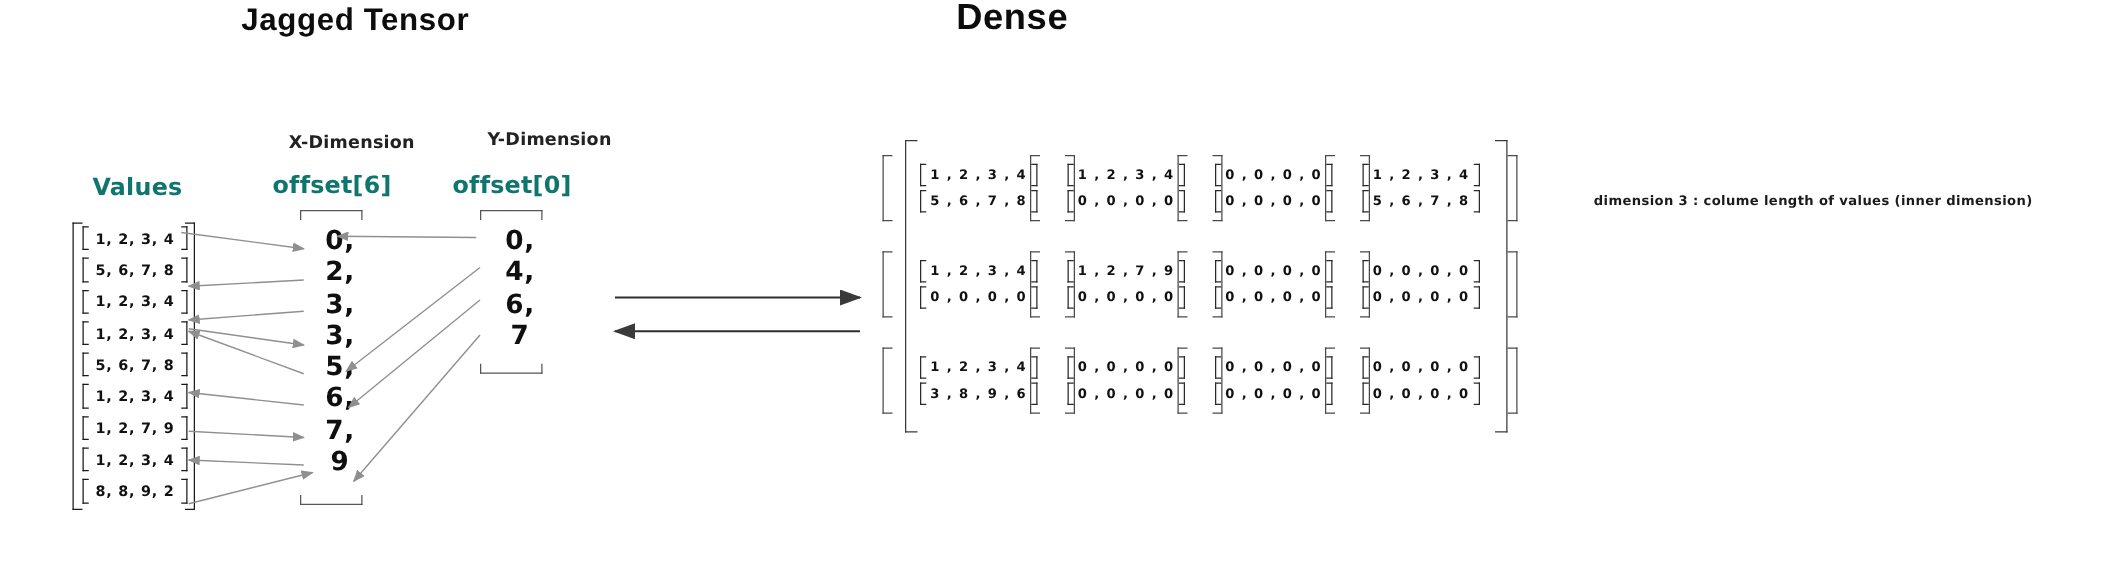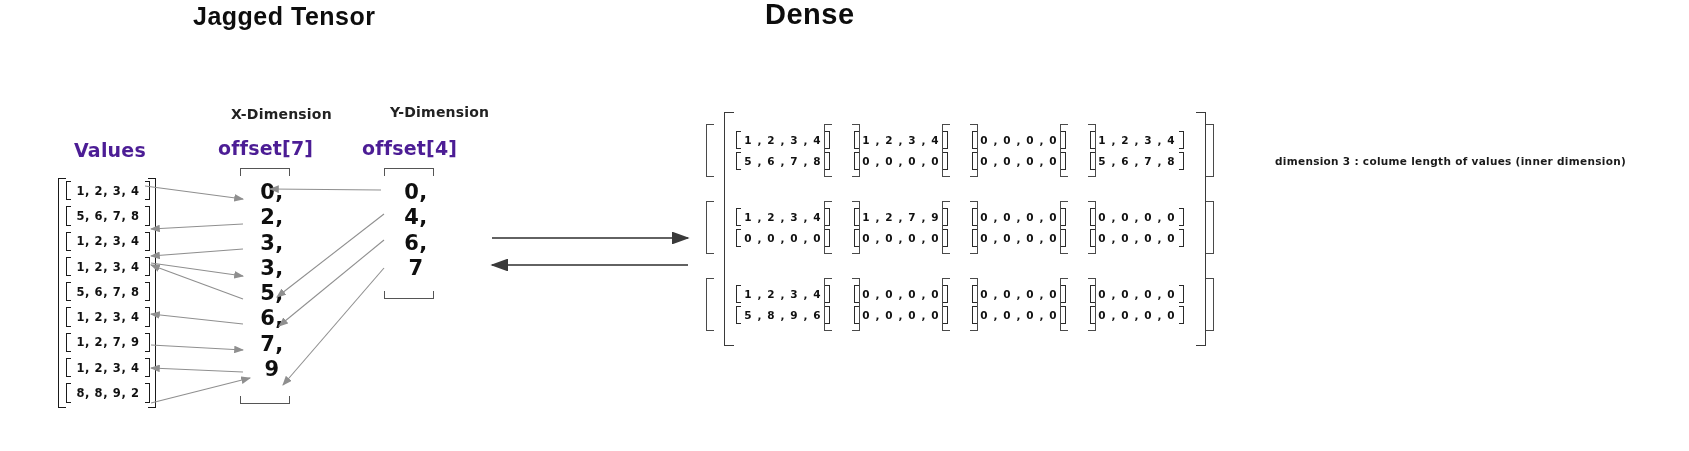--- a/index.html
+++ b/index.html
@@ -35,21 +35,21 @@
   }
   #dense-title {
     left: 765px; top: -2px;
     font-size: 29px;
   }
 
   .col-title {
     position: absolute;
     font-weight: 700;
     font-size: 19px;
-    color: #4c1d95;
+    color: #0f766e;
     white-space: nowrap;
     letter-spacing: 0.2px;
   }
   .dim-label {
     position: absolute;
     font-size: 14px;
     font-weight: 700;
     color: #222;
     white-space: nowrap;
     letter-spacing: 0.2px;
@@ -218,22 +218,22 @@
 </style>
 </head>
 <body>
 
 <div class="canvas">
 
   <div class="title" id="jagged-title">Jagged Tensor</div>
   <div class="title" id="dense-title">Dense</div>
 
   <div class="col-title" id="values-title">Values</div>
-  <div class="col-title" id="offset1-title">offset[7]</div>
-  <div class="col-title" id="offset0-title">offset[4]</div>
+  <div class="col-title" id="offset1-title">offset[6]</div>
+  <div class="col-title" id="offset0-title">offset[0]</div>
   <div class="dim-label" id="x-dim-label">X-Dimension</div>
   <div class="dim-label" id="y-dim-label">Y-Dimension</div>
 
   <div class="outer-bracket" id="values-outer-left"></div>
   <div class="outer-bracket" id="values-outer-right"></div>
   <div id="values-block">
     <div class="vrow">1, 2, 3, 4</div>
     <div class="vrow">5, 6, 7, 8</div>
     <div class="vrow">1, 2, 3, 4</div>
     <div class="vrow">1, 2, 3, 4</div>
@@ -349,21 +349,21 @@
       <div class="dcell">
           <div class="mat2">
         <div class="mrow">0 , 0 , 0 , 0</div>
         <div class="mrow">0 , 0 , 0 , 0</div>
           </div>
         </div>
 
       <div class="dcell">
           <div class="mat2">
         <div class="mrow">1 , 2 , 3 , 4</div>
-        <div class="mrow">5 , 8 , 9 , 6</div>
+        <div class="mrow">3 , 8 , 9 , 6</div>
           </div>
         </div>
       <div class="dcell">
           <div class="mat2">
         <div class="mrow">0 , 0 , 0 , 0</div>
         <div class="mrow">0 , 0 , 0 , 0</div>
           </div>
         </div>
       <div class="dcell">
           <div class="mat2">

